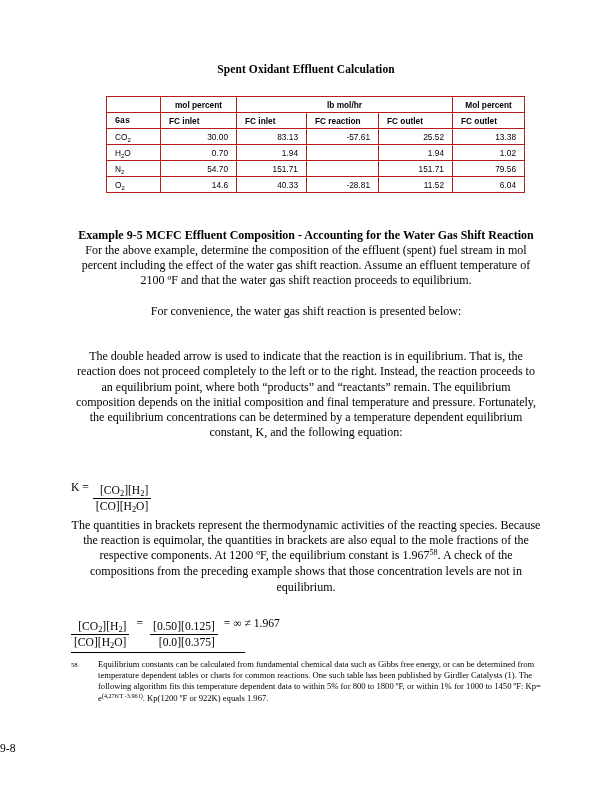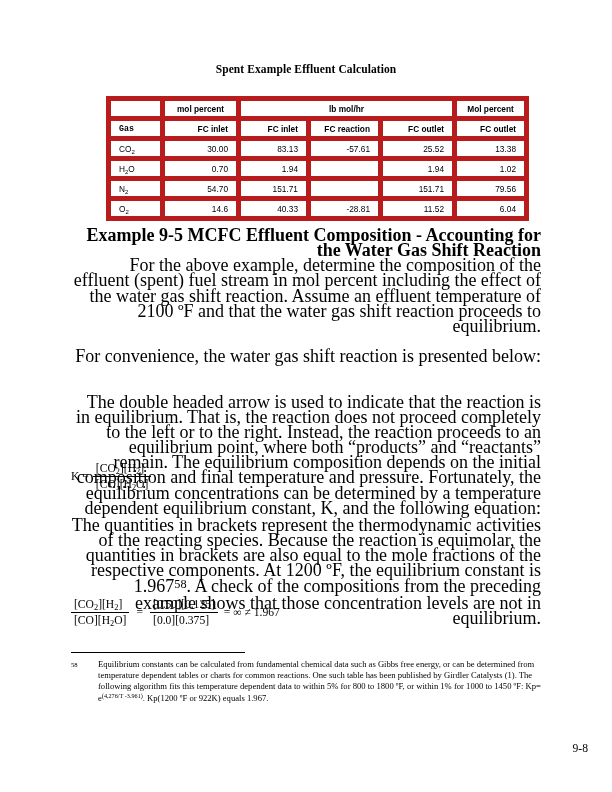--- a/index.html
+++ b/index.html
@@ -42,33 +42,32 @@
     width: 398px;
   }
   table.data {
     border-collapse: collapse;
     width: 398px;
     font-family: "Liberation Sans", sans-serif;
     font-size: 8.3px;
     table-layout: fixed;
   }
   table.data td, table.data th {
-    border: 5px solid #b91c1c;
+    border: 1px solid #b91c1c;
     height: 15px;
     padding: 0 8px;
     vertical-align: middle;
     font-weight: normal;
   }
   table.data .hdr {
     font-weight: bold;
     text-align: center;
   }
   table.data .hdr-r {
     font-weight: bold;
-    text-align: right;
   }
   table.data .hdr-l {
     font-weight: bold;
     text-align: left;
     font-family: Liberation Mono, monospace;
   }
   table.data .gas {
     text-align: left;
   }
   table.data .num {
@@ -85,23 +84,23 @@
   .c5 { width: 72px; }
   sub { font-size: 0.72em; vertical-align: baseline; position: relative; top: 2px; }
   sup { font-size: 0.68em; vertical-align: baseline; position: relative; top: -4px; }
 
   
   .body {
     position: absolute;
     left: 71px;
     top: 228px;
     width: 470px;
-    font-size: 18px;
+    font-size: 12px;
     line-height: 15.15px;
-    text-align: right;
+    text-align: center;
   }
   .body p { margin: 0; }
   .gap { height: 15.15px; }
   .head-bold { font-weight: bold; }
   .sol-head { font-weight: bold; font-style: italic; }
 
   .eq-line { margin: 0; }
 
   
   .keq {
@@ -109,22 +108,23 @@
     left: 71px;
     top: 462px;
     font-size: 11.6px;
     display: flex;
     align-items: center;
   }
   .keq .kname { margin-right: 4px; }
   .frac {
     display: inline-flex;
     flex-direction: column;
-    text-align: left;
+    text-align: right;
     vertical-align: middle;
+    margin-top: 22px;
   }
   .frac .numer {
     padding: 0 3px 1px 3px;
     border-bottom: 1px solid #000;
     white-space: nowrap;
   }
   .frac .denom {
     padding: 1px 3px 0 3px;
     white-space: nowrap;
   }
@@ -174,31 +174,31 @@
     margin-left: 27px;
     text-align: left;
   }
   .footnote sup { font-size: 0.72em; top: -3px; }
 
   
   .page-num {
     position: absolute;
     left: 0;
     top: 742px;
-    width: 588px;
-    text-align: right;
+    width: 537px;
+    text-align: left;
     font-size: 11.6px;
   }
 </style>
 </head>
 <body>
 
 <div class="page">
 
-  <div class="table-title">Spent Example Effluent Calculation</div>
+  <div class="table-title">Spent Oxidant Effluent Calculation</div>
 
   <div class="table-wrap">
     <table class="data">
       <colgroup>
         <col class="c0">
           <col class="c1">
           <col class="c2">
           <col class="c3">
           <col class="c4">
           <col class="c5">

